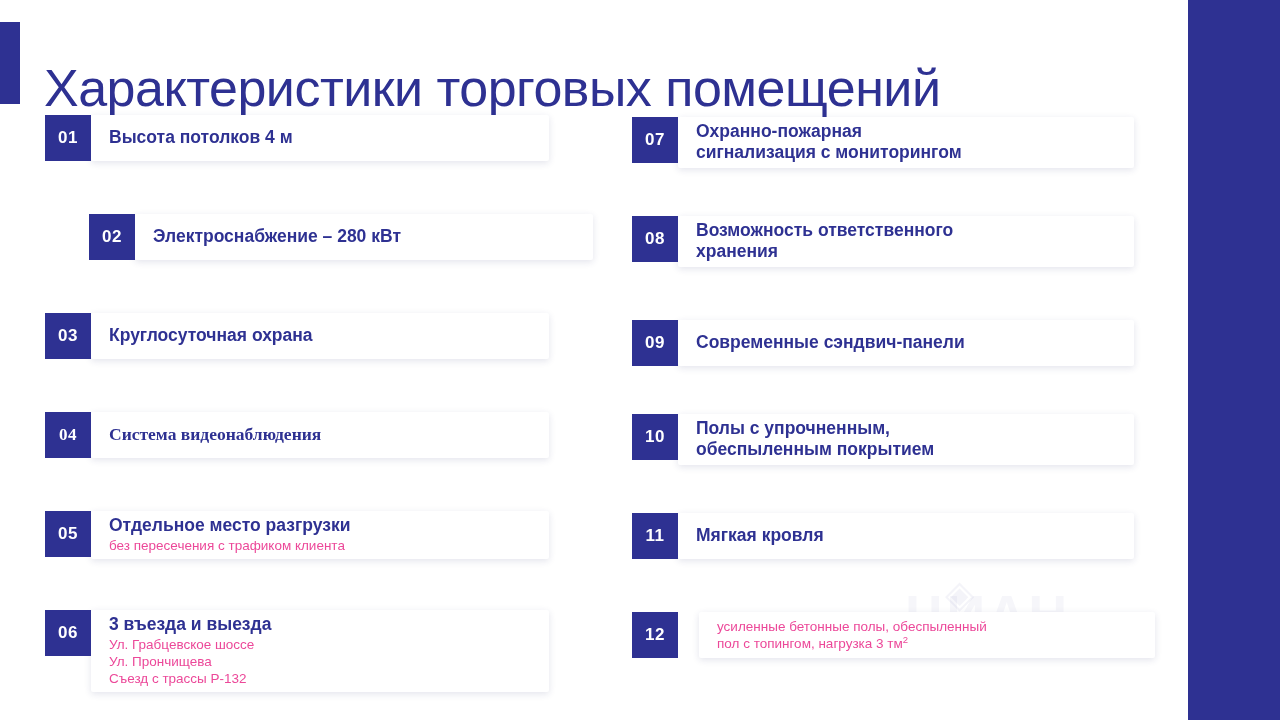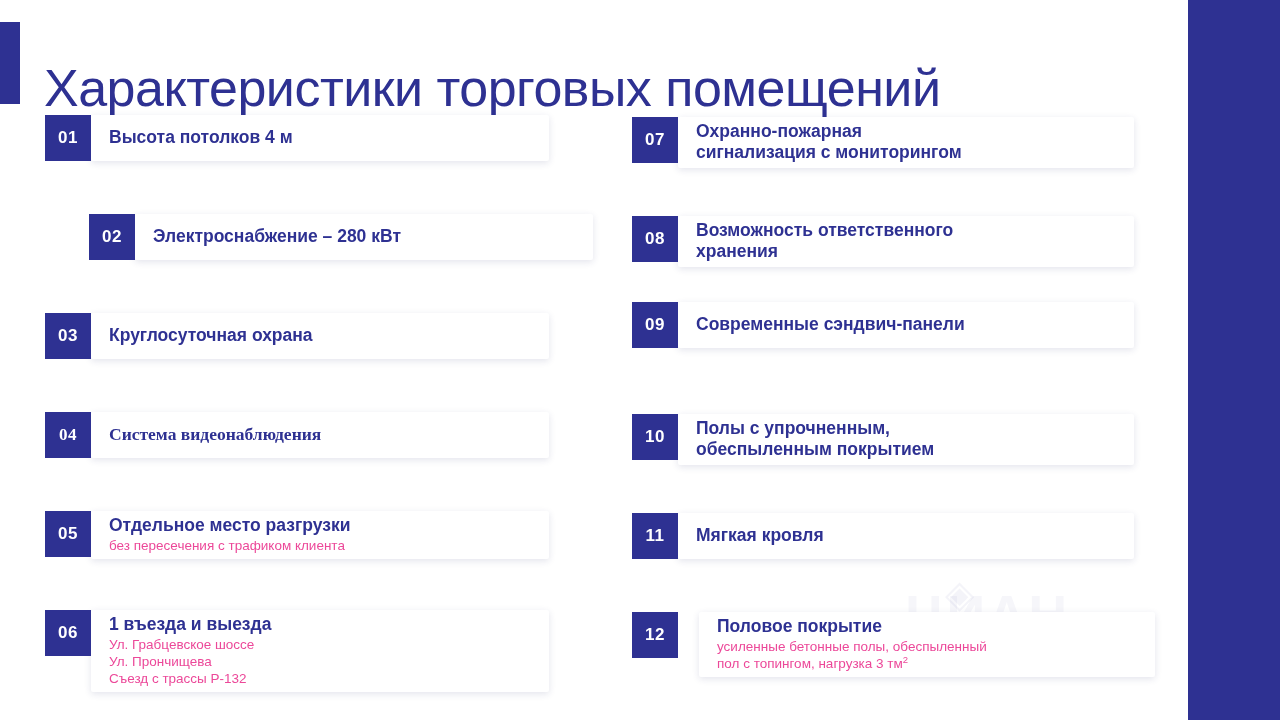--- a/index.html
+++ b/index.html
@@ -193,21 +193,21 @@
       <div class="feature-item" style="top: 511px;">
         <div class="badge">05</div>
         <div class="card">
           <div class="card-title">Отдельное место разгрузки</div>
           <div class="card-sub">без пересечения с трафиком клиента</div>
         </div>
       </div>
       <div class="feature-item" style="top: 610px;">
         <div class="badge">06</div>
         <div class="card">
-          <div class="card-title">1 въезда и выезда</div>
+          <div class="card-title">3 въезда и выезда</div>
           <div class="card-sub">Ул. Грабцевское шоссе
 Ул. Прончищева
 Съезд с трассы Р-132</div>
         </div>
       </div>
     </div>
   <div class="column column-right">
       <div class="feature-item" style="top: 117px;">
         <div class="badge">07</div>
         <div class="card">
@@ -215,21 +215,21 @@
 сигнализация с мониторингом</div>
         </div>
       </div>
       <div class="feature-item" style="top: 216px;">
         <div class="badge">08</div>
         <div class="card">
           <div class="card-title">Возможность ответственного
 хранения</div>
         </div>
       </div>
-      <div class="feature-item" style="top: 302px;">
+      <div class="feature-item" style="top: 320px;">
         <div class="badge">09</div>
         <div class="card">
           <div class="card-title">Современные сэндвич-панели</div>
         </div>
       </div>
       <div class="feature-item" style="top: 414px;">
         <div class="badge">10</div>
         <div class="card">
           <div class="card-title">Полы с упрочненным,
 обеспыленным покрытием</div>
@@ -237,19 +237,18 @@
       </div>
       <div class="feature-item" style="top: 513px;">
         <div class="badge">11</div>
         <div class="card">
           <div class="card-title">Мягкая кровля</div>
         </div>
       </div>
       <div class="feature-item" style="top: 612px; gap: 21px;">
         <div class="badge">12</div>
         <div class="card">
-          <div class="card-title">Половое покрытие</div>
           <div class="card-sub">усиленные бетонные полы, обеспыленный<br>пол с топингом, нагрузка 3 тм<sup>2</sup></div>
         </div>
       </div>
     </div>
 
 </div>
 
 </body></html>

